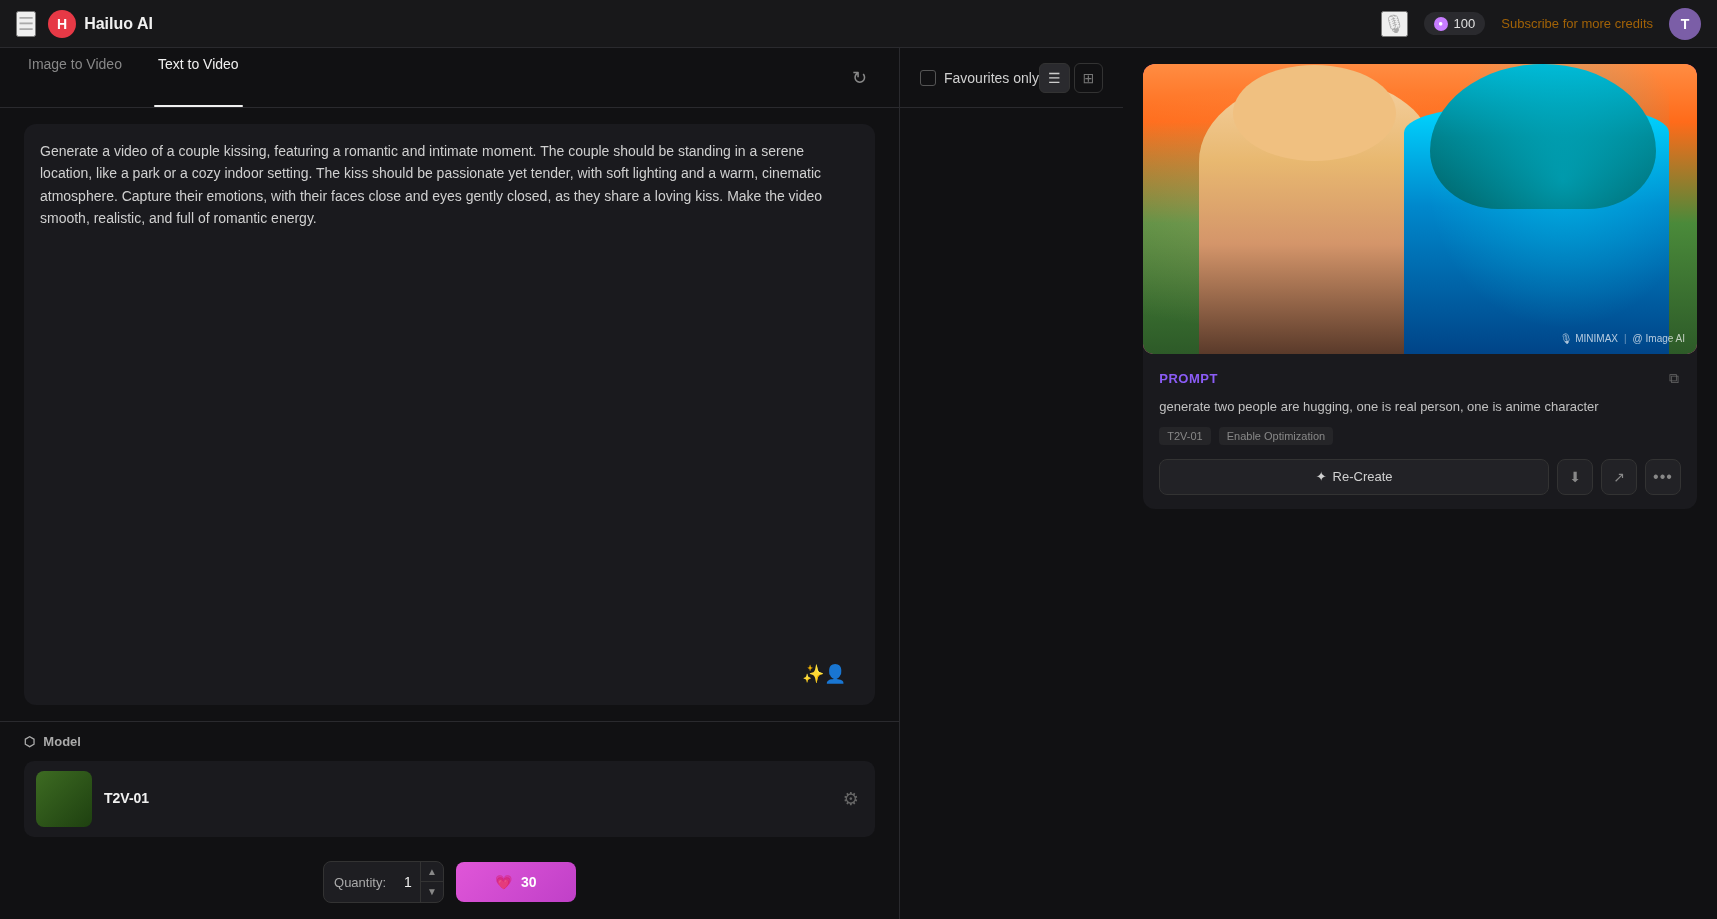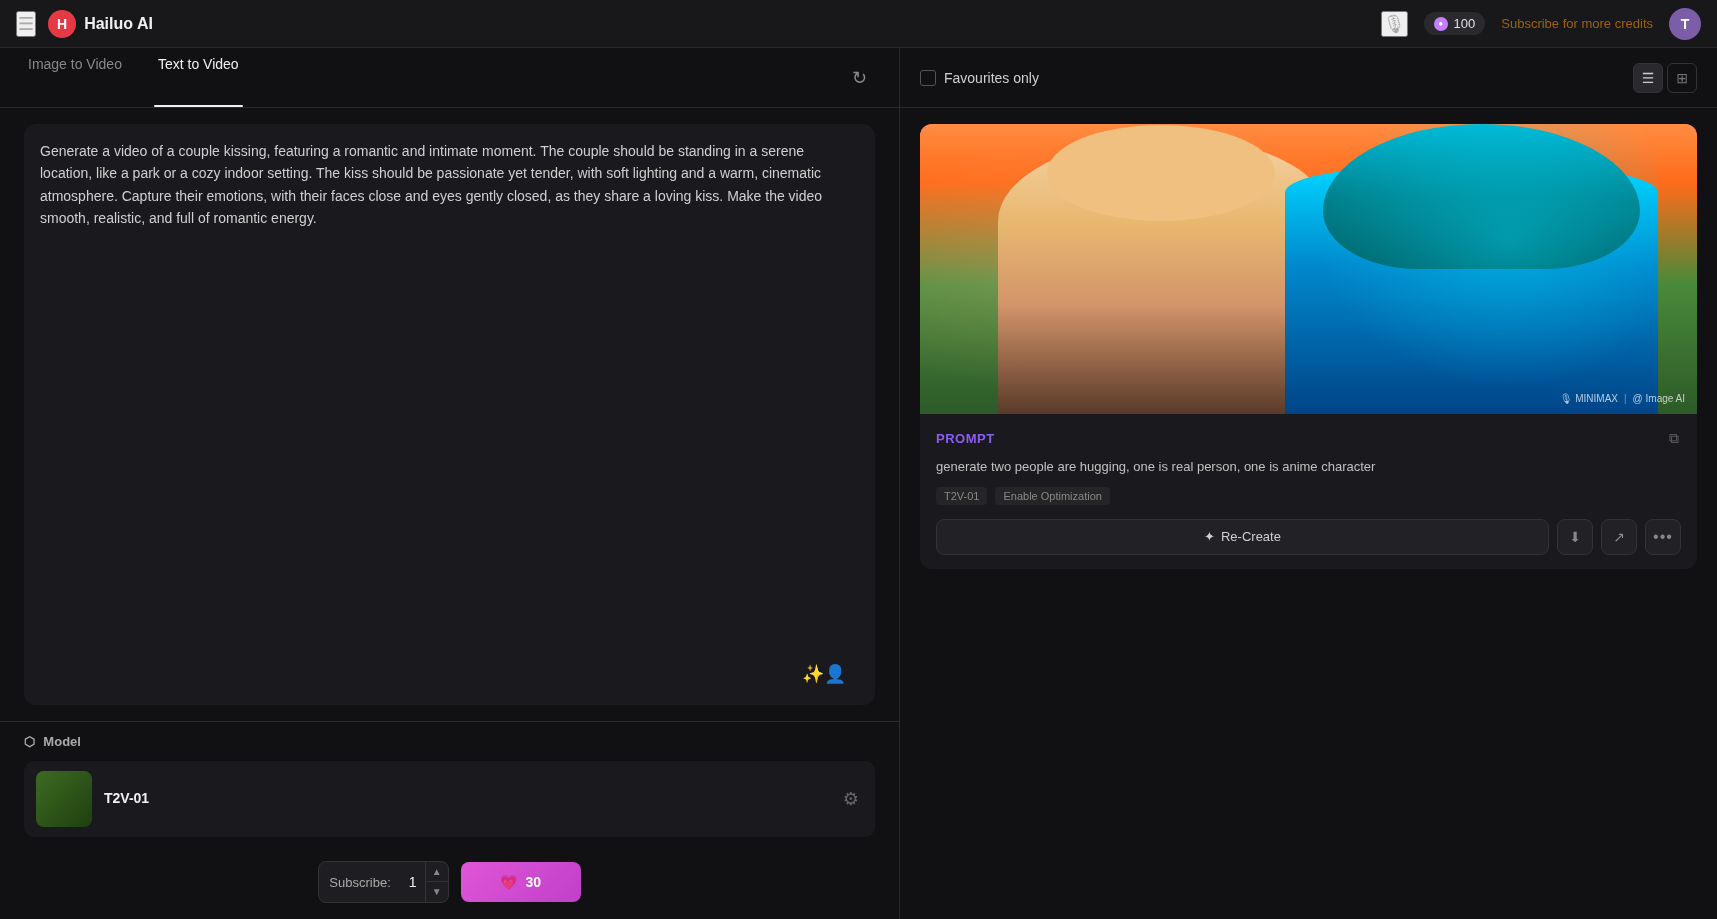--- a/index.html
+++ b/index.html
@@ -327,21 +327,21 @@
       justify-content: center;
     }
     .generate-btn-icon {
       font-size: 14px;
     }
 
     
     .right-panel {
       flex: 1;
       display: flex;
-      flex-direction: column;
+      flex-direction: row;
       background: #111113;
       padding: 0;
     }
 
     
     .gallery-header {
       display: flex;
       align-items: center;
       padding: 16px 20px;
       border-bottom: 1px solid #2a2a2e;
@@ -398,20 +398,21 @@
       background: #1a1a1e;
       border-radius: 12px;
       overflow: hidden;
     }
     .video-thumbnail {
       width: 100%;
       height: 290px;
       position: relative;
       background: #ec4899;
       overflow: hidden;
+      border-radius: 10px;
     }
     
     .video-scene {
       width: 100%;
       height: 100%;
       position: relative;
     }
     .scene-bg {
       position: absolute;
       inset: 0;
@@ -653,21 +654,21 @@
         </div>
         <div class="model-info">
           <div class="model-name">T2V-01</div>
         </div>
         <button class="model-settings-btn">⚙</button>
       </div>
     </div>
 
     <div class="bottom-actions">
       <div class="quantity-control">
-        <span class="quantity-label">Subscribe:</span>
+        <span class="quantity-label">Quantity:</span>
         <span class="quantity-value">1</span>
         <div class="quantity-spinners">
           <button class="spinner-btn">▲</button>
           <button class="spinner-btn">▼</button>
         </div>
       </div>
       <button class="generate-btn">
         <span class="generate-btn-icon">💗</span>
         <span>30</span>
       </button>

